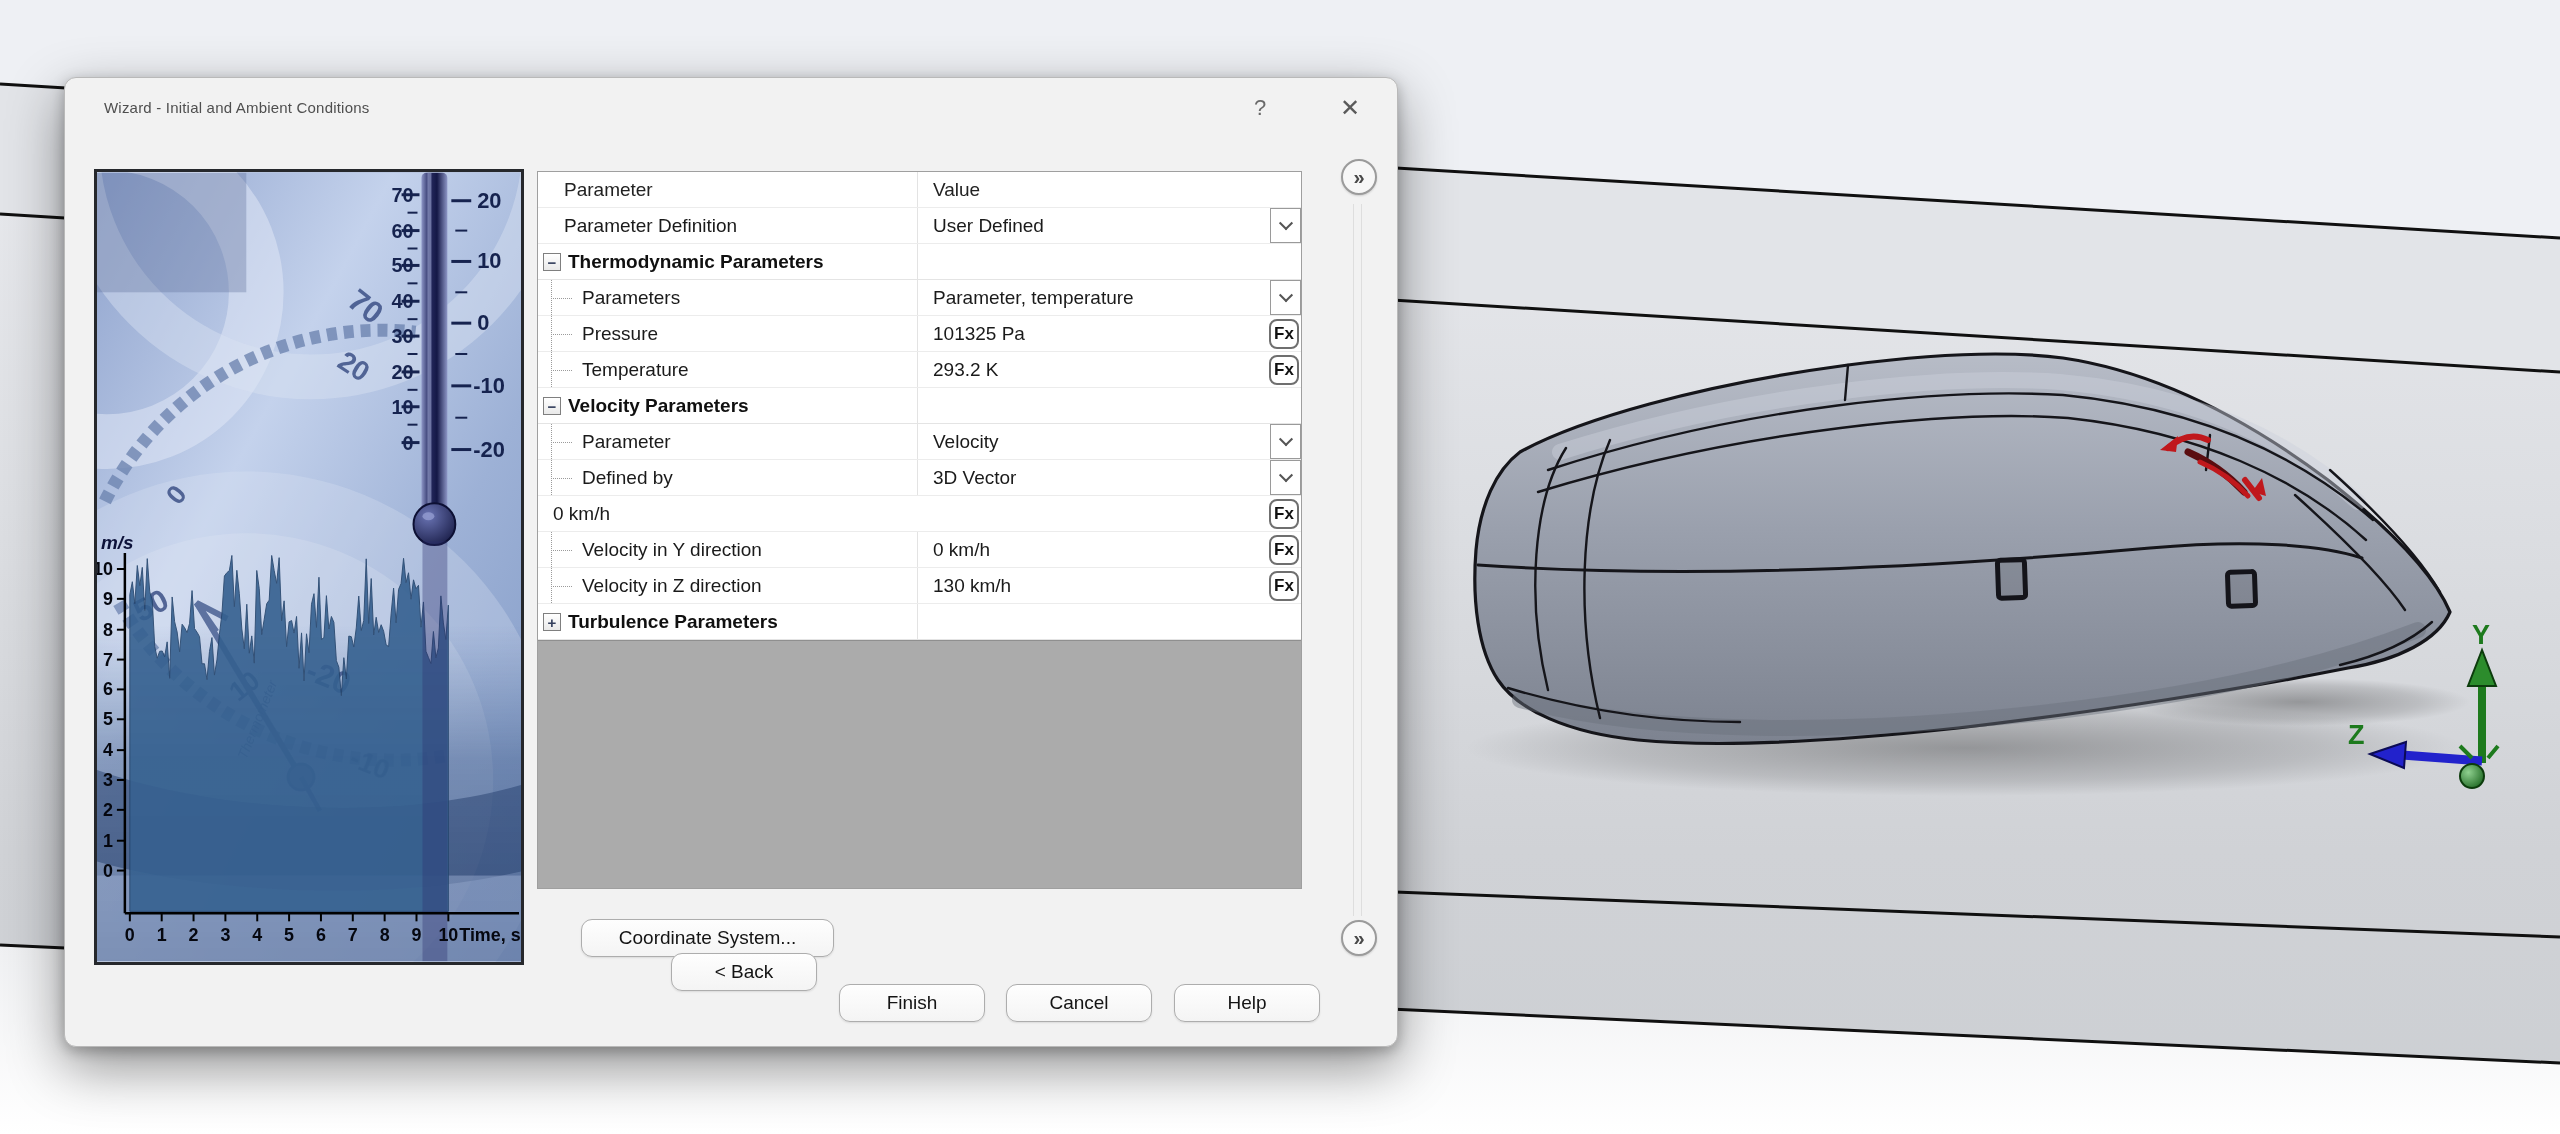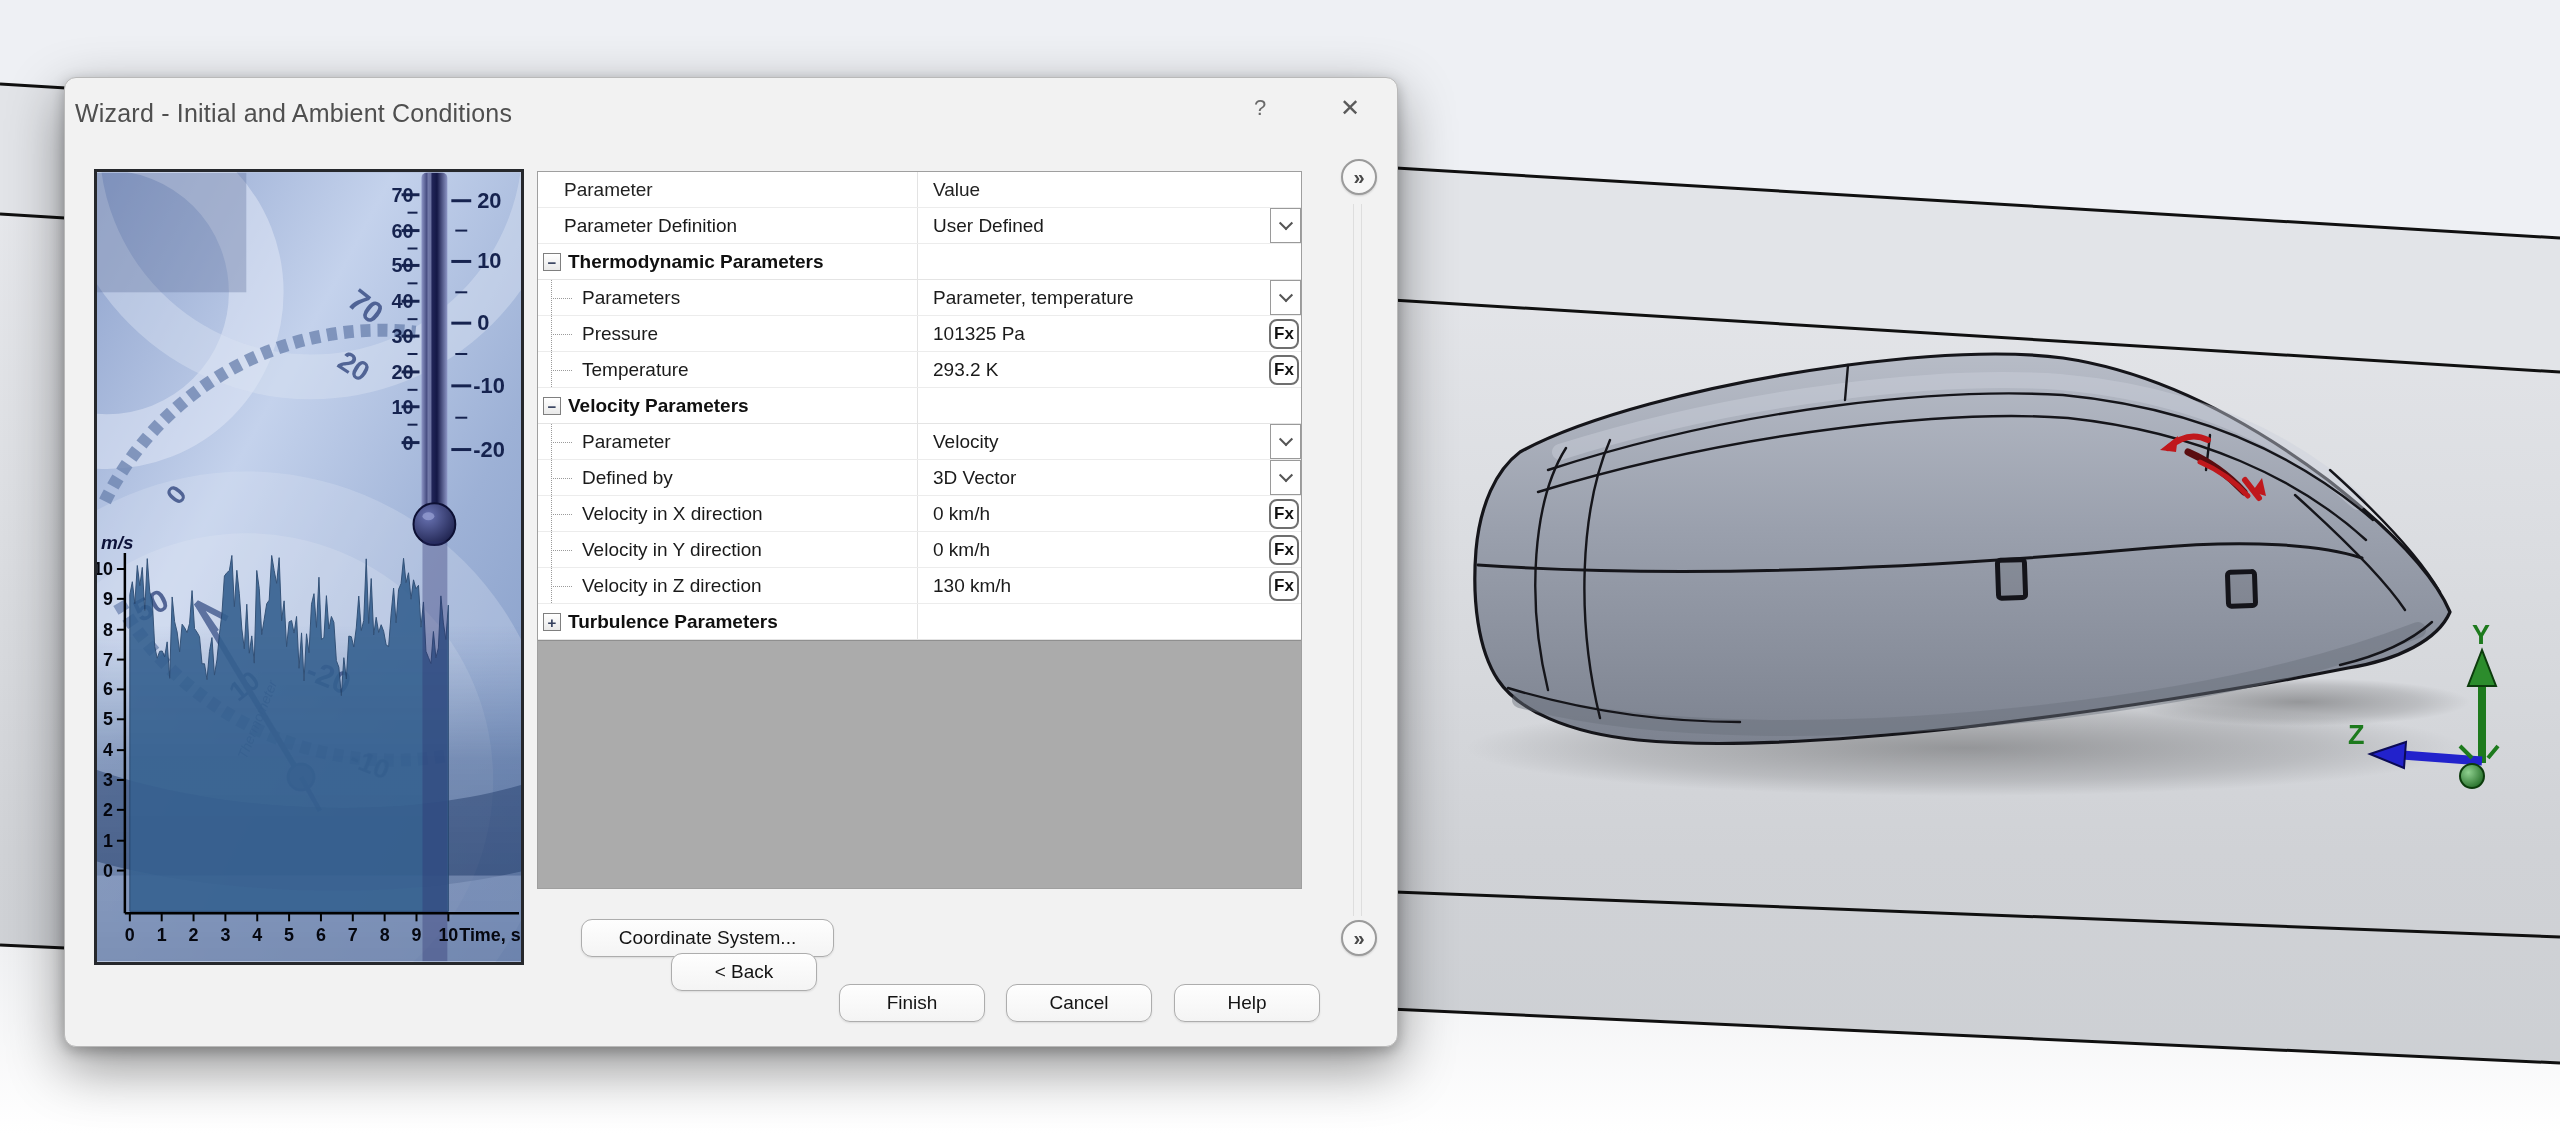--- a/index.html
+++ b/index.html
@@ -5,21 +5,21 @@
   html,body{margin:0;padding:0;background:#dfe1e5;}
   *{box-sizing:border-box;font-family:"Liberation Sans",sans-serif;}
   .screen{position:relative;width:2560px;height:1134px;overflow:hidden;background:#e9ebef;}
   .viewport-svg{position:absolute;left:0;top:0;width:2560px;height:1134px;}
 
   
   .dialog{position:absolute;left:64px;top:77px;width:1334px;height:970px;
     background:#f2f2f2;border:1px solid #b9b9b9;border-radius:12px;
     box-shadow:0 20px 55px rgba(0,0,0,.42), 0 4px 14px rgba(0,0,0,.25);}
   .titlebar{position:absolute;left:0;top:0;right:0;height:58px;border-radius:12px 12px 0 0;}
-  .dlg-title{position:absolute;left:10px;top:21px;font-size:25px;color:#4f4f4f;letter-spacing:.2px;}
+  .dlg-title{position:absolute;left:39px;top:21px;font-size:15px;color:#4f4f4f;letter-spacing:.2px;}
   .helpbtn,.closebtn{position:absolute;top:12px;width:38px;height:36px;display:flex;align-items:center;
     justify-content:center;color:#6a6a6a;font-size:22px;cursor:default;border-radius:6px;}
   .helpbtn{left:1176px;}
   .closebtn{left:1266px;font-size:24px;color:#5a5a5a;}
 
   .preview-wrap{position:absolute;left:29px;top:91px;width:430px;height:796px;
     border:3px solid #26282c;background:#b9c6e0;}
   .preview-svg{width:424px;height:790px;display:block;}
 
   
@@ -444,24 +444,20 @@
           </div>
         <div class="cr">
             <span class="val">3D Vector</span>
           <span class="ddbtn">
               <span class="chev"></span>
             </span>
           </div>
       </div>
 
       <div class="trow child">
-        <div class="cl">
-            <span class="tree"></span>
-          <span class="lab">Velocity in X direction</span>
-          </div>
         <div class="cr">
             <span class="val">0 km/h</span>
           <span class="fxbtn">Fx</span>
           </div>
       </div>
 
       <div class="trow child">
         <div class="cl">
             <span class="tree"></span>
           <span class="lab">Velocity in Y direction</span>

